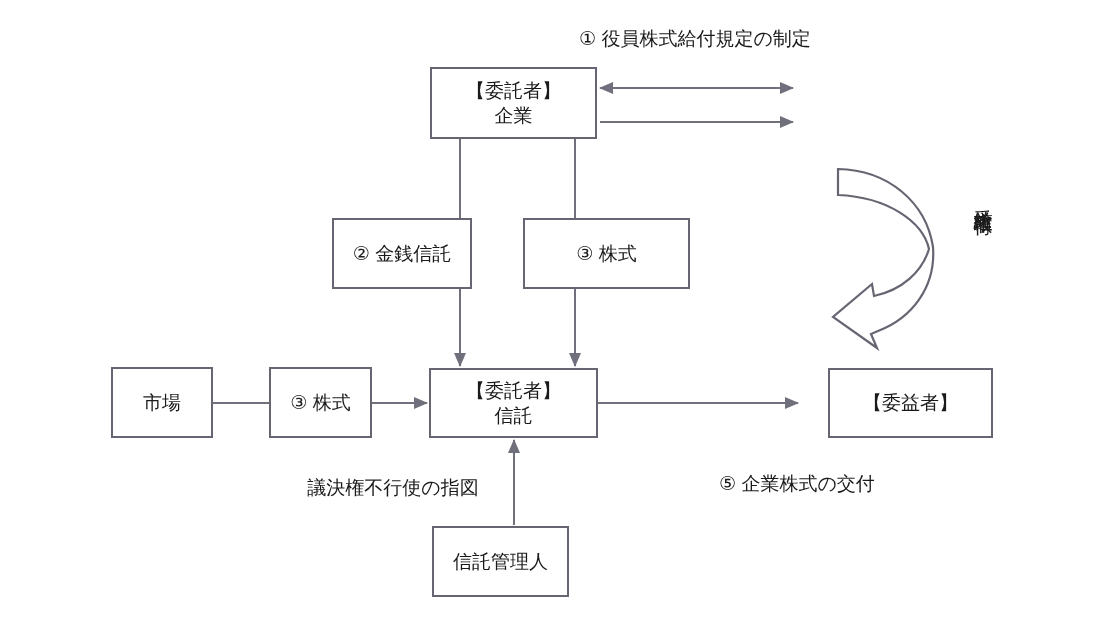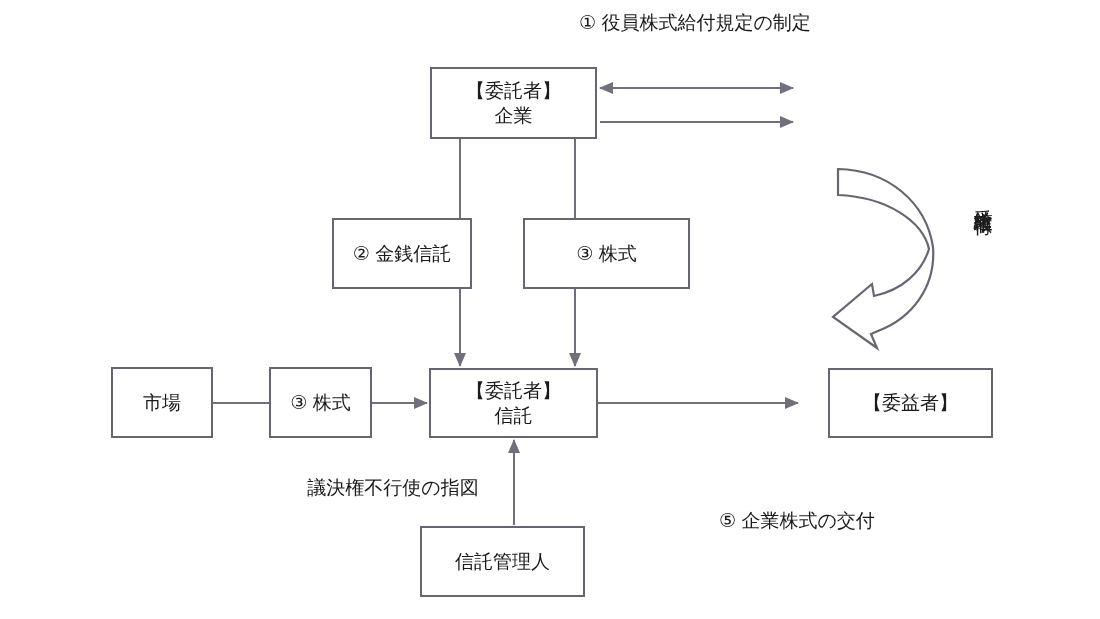--- a/index.html
+++ b/index.html
@@ -54,25 +54,25 @@
   }
   
   #node-company            { left: 430px; top: 67px;  width: 167px; height: 72px; }
   #node-executives         { left: 795px; top: 67px;  width: 167px; height: 72px; }
   #node-money-trust        { left: 332px; top: 218px; width: 140px; height: 71px; }
   #node-stock-contribution { left: 523px; top: 218px; width: 167px; height: 71px; }
   #node-trust              { left: 429px; top: 368px; width: 169px; height: 70px; }
   #node-beneficiary        { left: 800px; top: 368px; width: 165px; height: 70px; margin-left: 28px; }
   #node-market             { left: 111px; top: 367px; width: 102px; height: 71px; }
   #node-stock-purchase     { left: 269px; top: 367px; width: 103px; height: 71px; }
-  #node-trust-admin        { left: 420px; top: 526px; width: 165px; height: 71px; }
+  #node-trust-admin        { left: 432px; top: 526px; width: 137px; height: 71px; }
 
-  #label-step1   { left: 695px; top: 10px; }
+  #label-step1   { left: 695px; top: 26px; }
   #label-step4   { left: 698px; top: 160px; }
-  #label-step5   { left: 797px; top: 471px; margin-top: 37px; }
+  #label-step5   { left: 797px; top: 471px; }
   #label-voting  { left: 393px; top: 475px; }
   #label-benefit { left: 974px; top: 194px; }
 </style>
 </head>
 <body>
 
 <div class="stage">
 
   <svg class="connectors" viewBox="0 0 1100 619" xmlns="http://www.w3.org/2000/svg">
     <defs>

